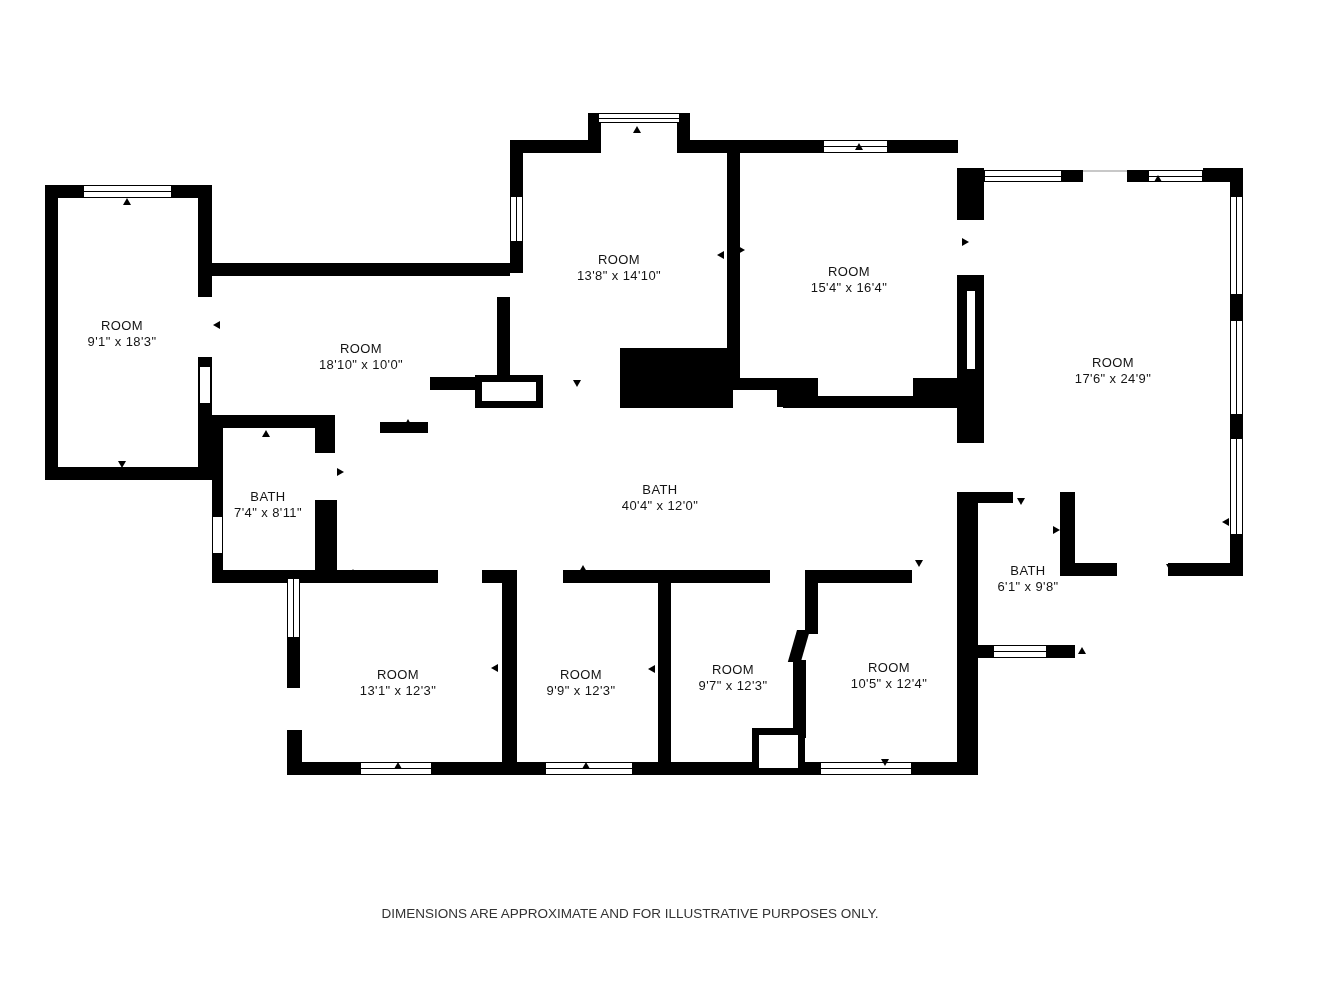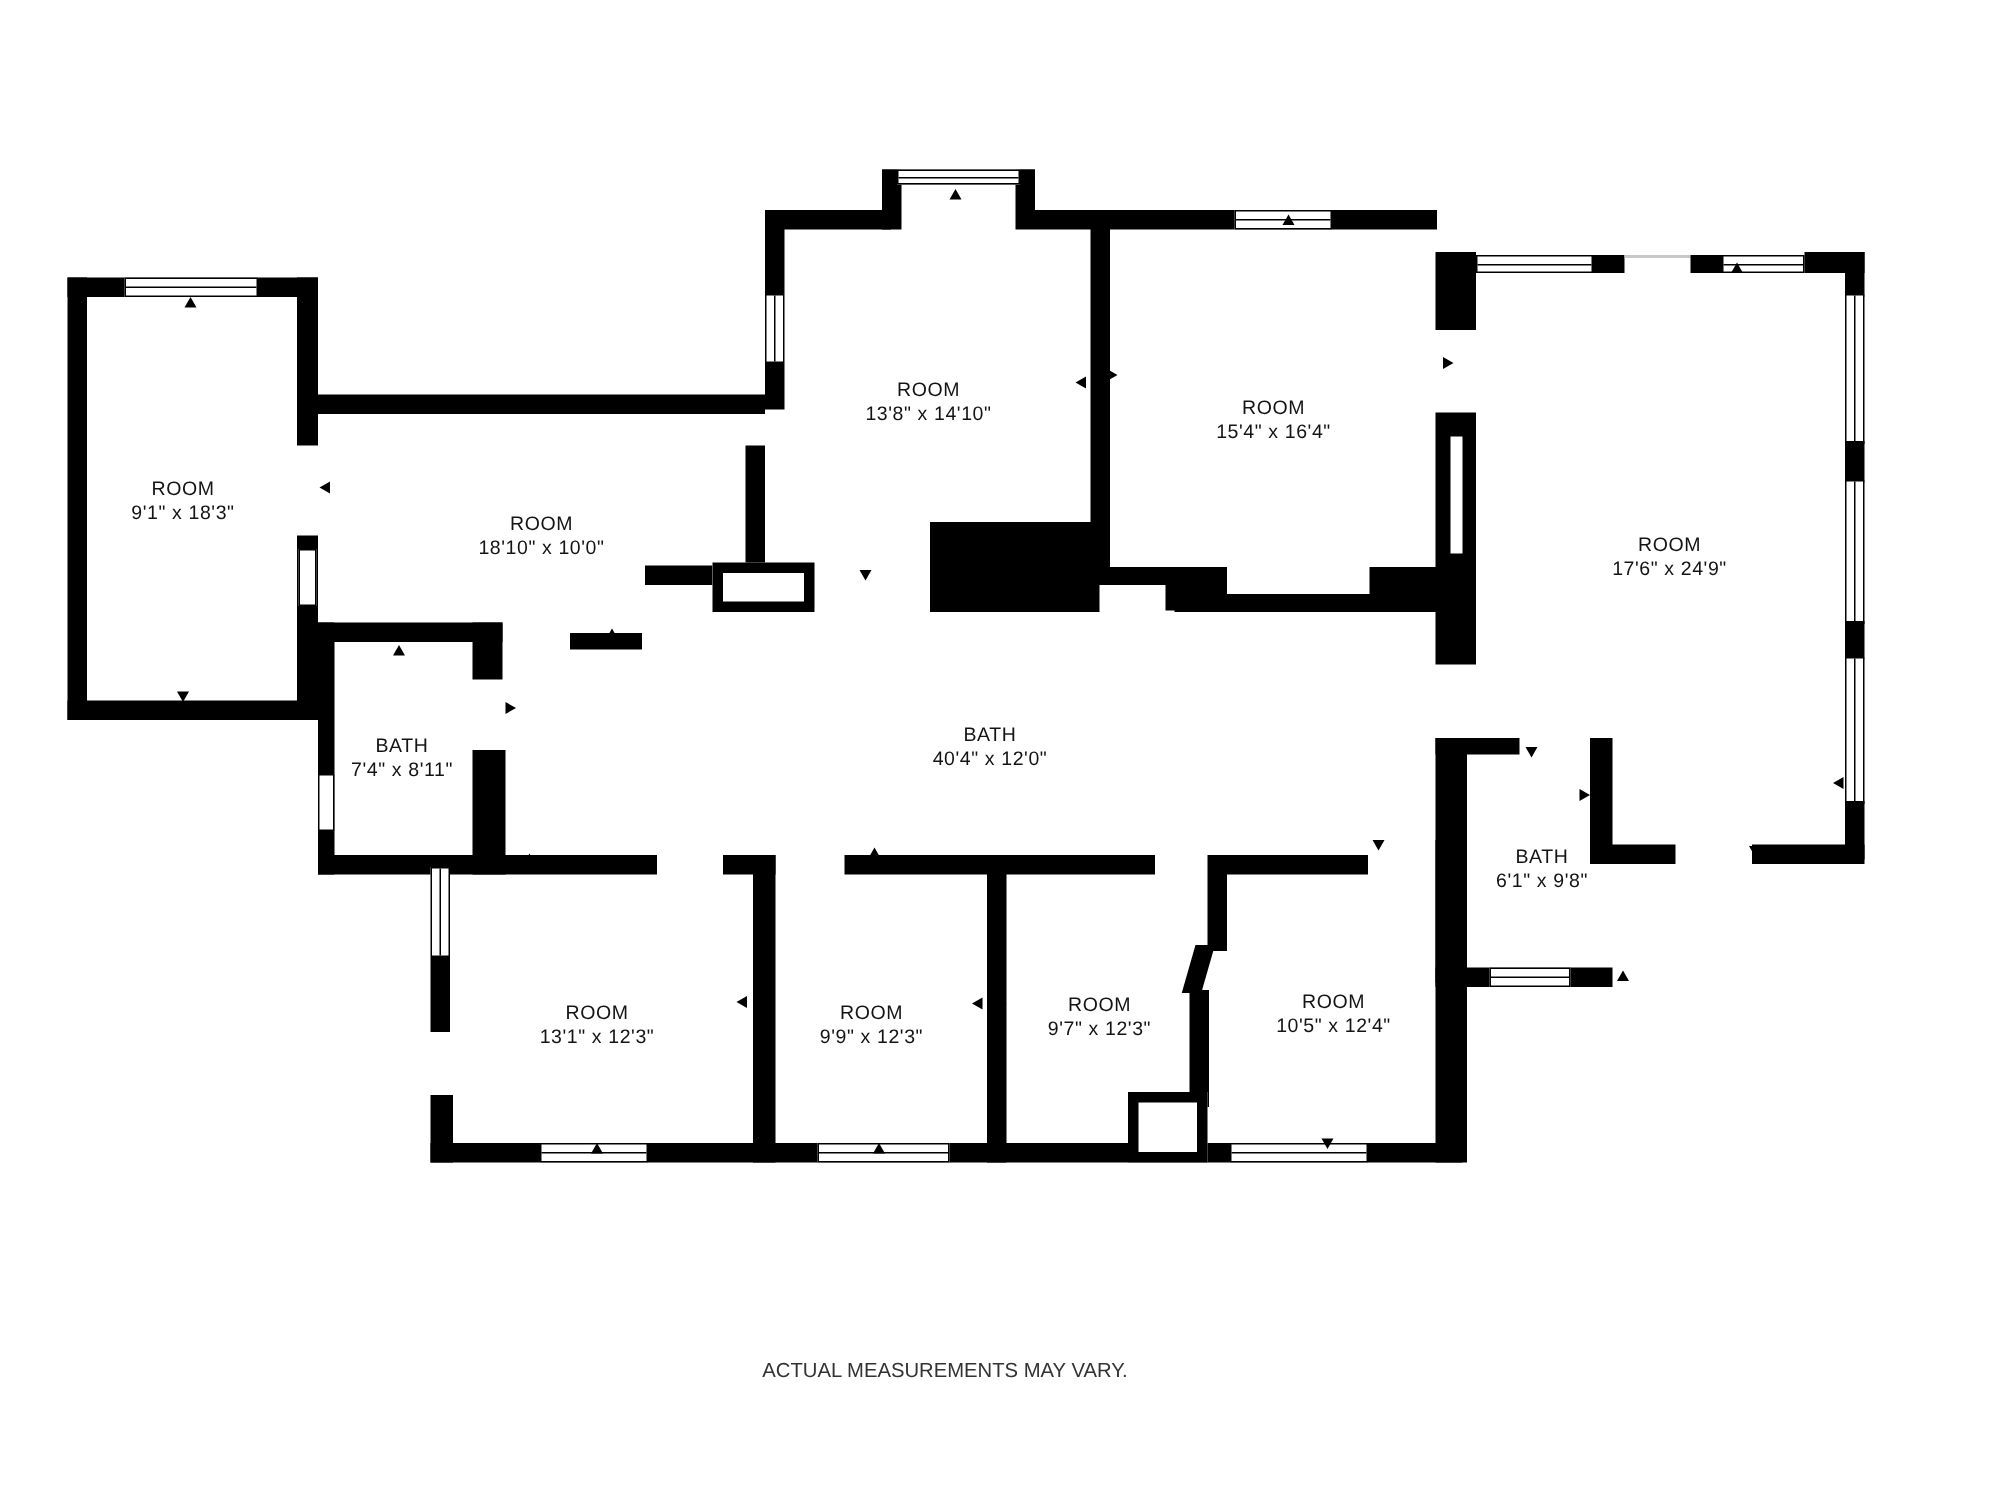--- a/index.html
+++ b/index.html
@@ -199,16 +199,16 @@
   <div class="room-label" style="left:733px;top:662px">
     <div>ROOM</div>
     <div>9'7" x 12'3"</div>
   </div>
   <div class="room-label" style="left:889px;top:660px">
     <div>ROOM</div>
     <div>10'5" x 12'4"</div>
   </div>
 
   <div class="footer">
-    <div>ACTUAL MEASUREMENTS MAY VARY.</div>
+    <div>DIMENSIONS ARE APPROXIMATE AND FOR ILLUSTRATIVE PURPOSES ONLY.</div>
   </div>
 
 </div>
 
 </body></html>

